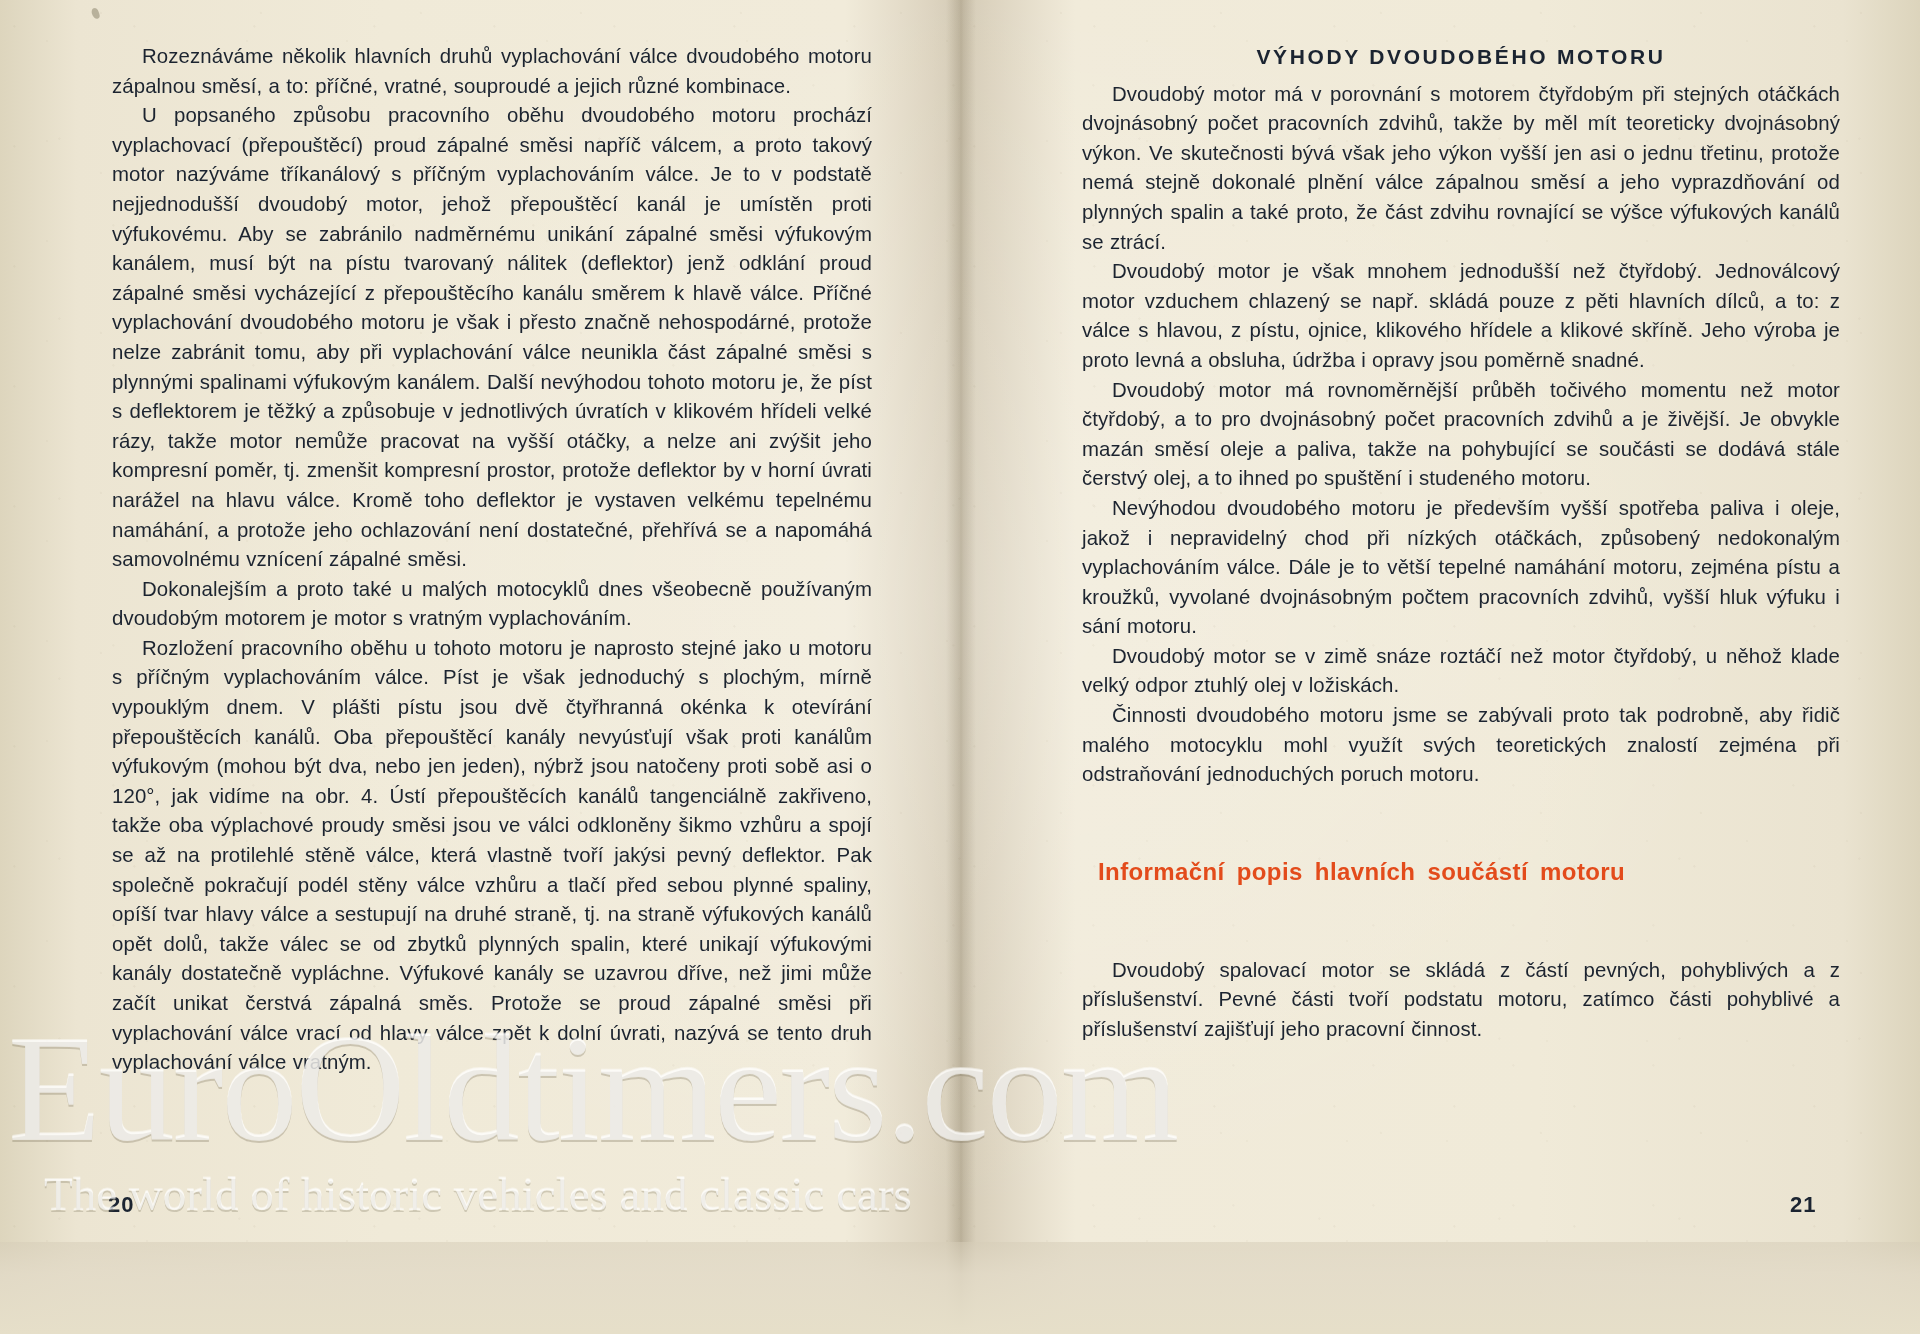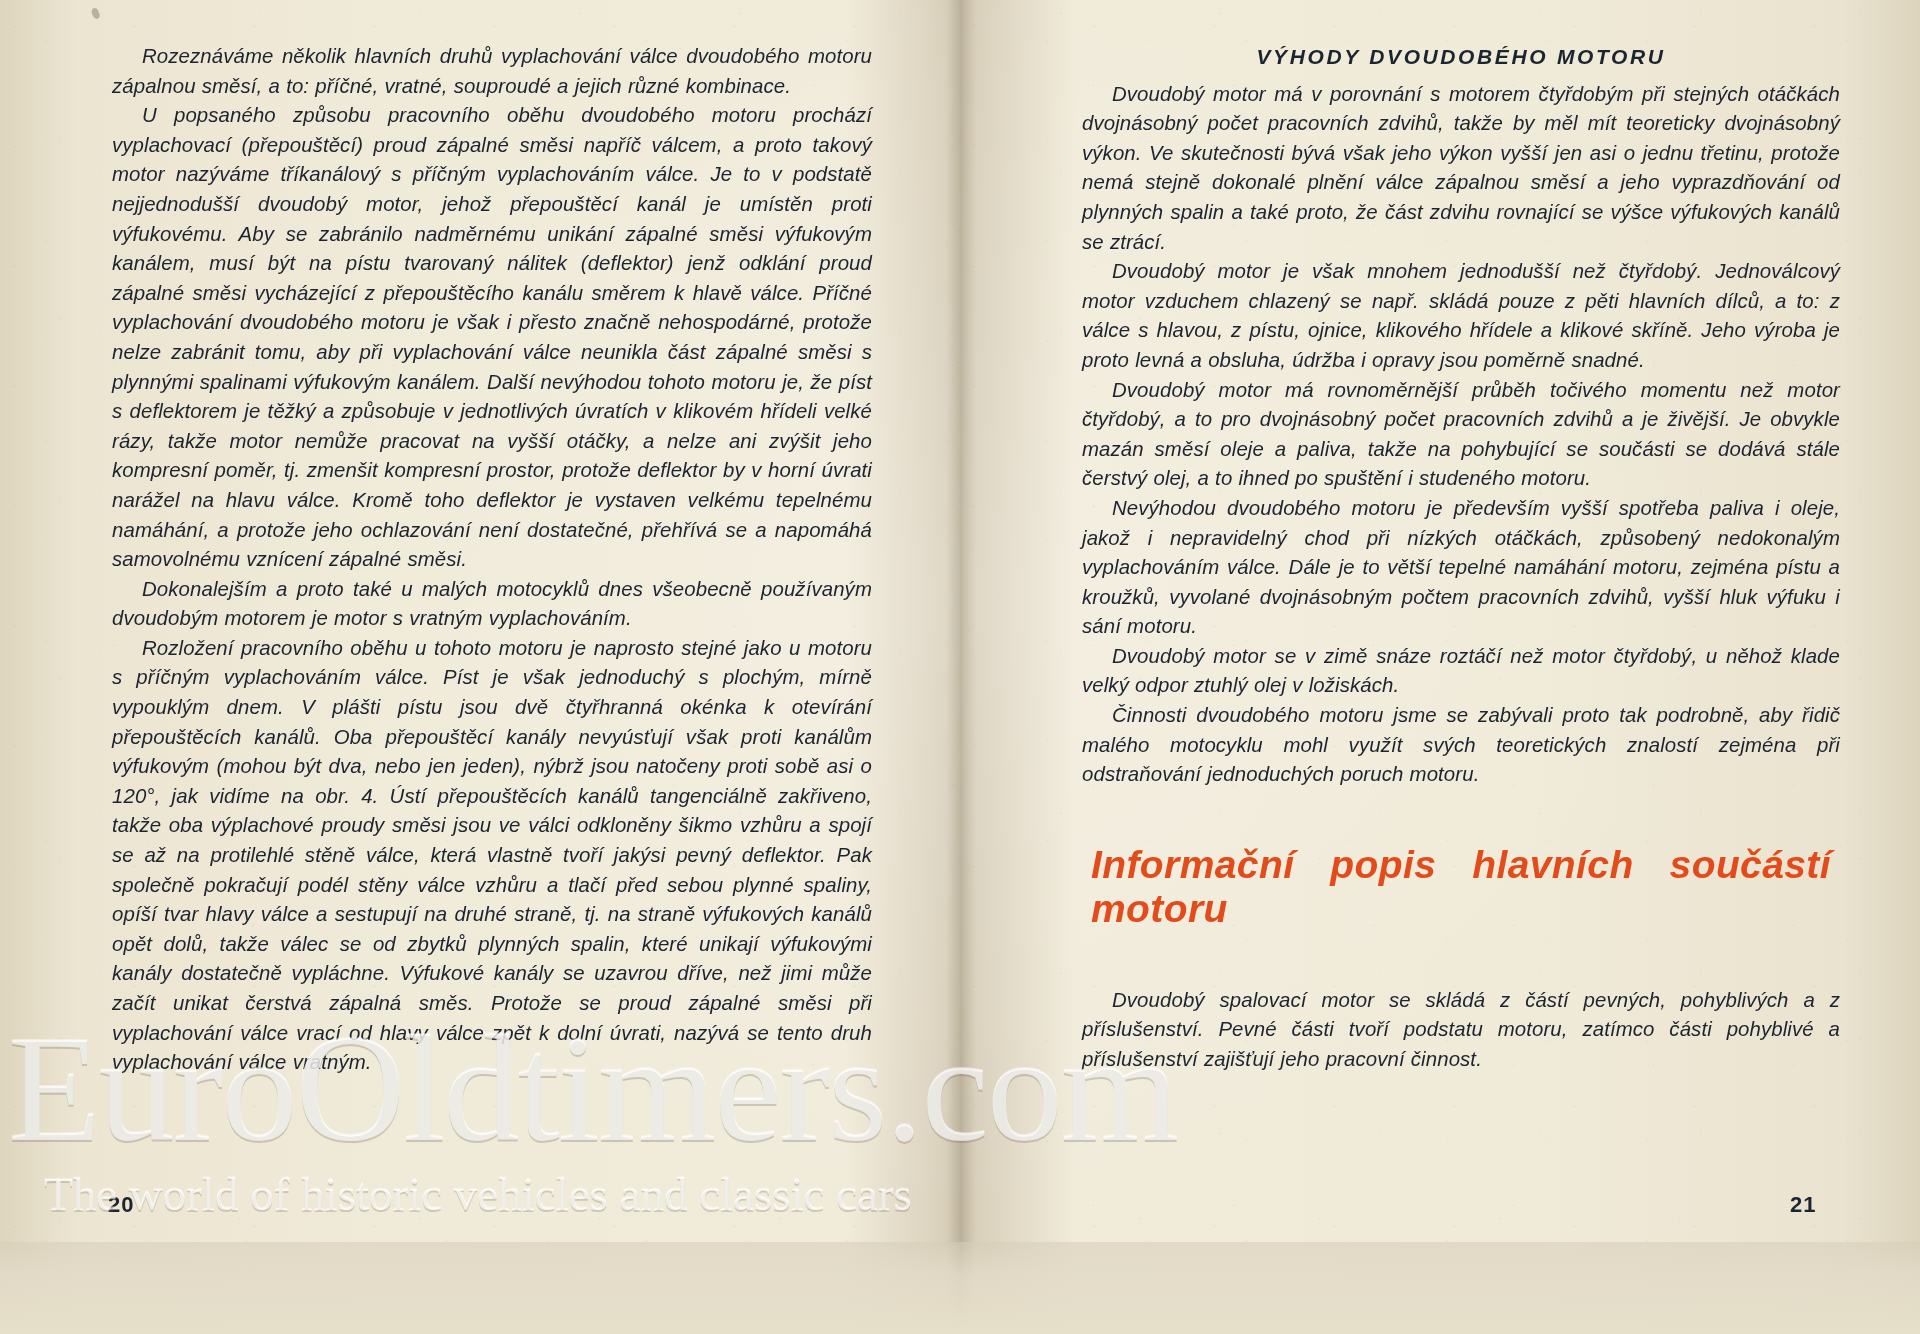--- a/index.html
+++ b/index.html
@@ -73,44 +73,43 @@
   
   .page-col {
     position: absolute;
     color: #1c2430;
     font-size: 20.4px;
     line-height: 29.6px;
     text-align: justify;
     text-justify: inter-word;
     letter-spacing: .1px;
     word-spacing: .4px;
-    font-style: italic;
   }
   #col-left  { left: 112px; top: 42px;  width: 760px; }
   #col-right { left: 1082px; top: 42px; width: 758px; }
 
   .page-col p {
     margin: 0;
     text-indent: 30px;
   }
 
   h2.section-title {
     margin: 0 0 8px 0;
     font-size: 21px;
     font-weight: bold;
     letter-spacing: 2.6px;
     text-align: center;
     color: #1b2431;
     text-indent: 0;
   }
 
   h3.orange-heading {
-    margin: 9px;
+    margin: 16px;
     color: #e34b1b;
-    font-size: 39px;
+    font-size: 24px;
     line-height: 44px;
     font-weight: bold;
     letter-spacing: .4px;
     text-indent: 0;
     word-spacing: 5px;
   }
   .gap-before-heading { height: 44px; }
   .gap-after-heading  { height: 46px; }
 
   sup { font-size: .66em; vertical-align: super; line-height: 0; }

